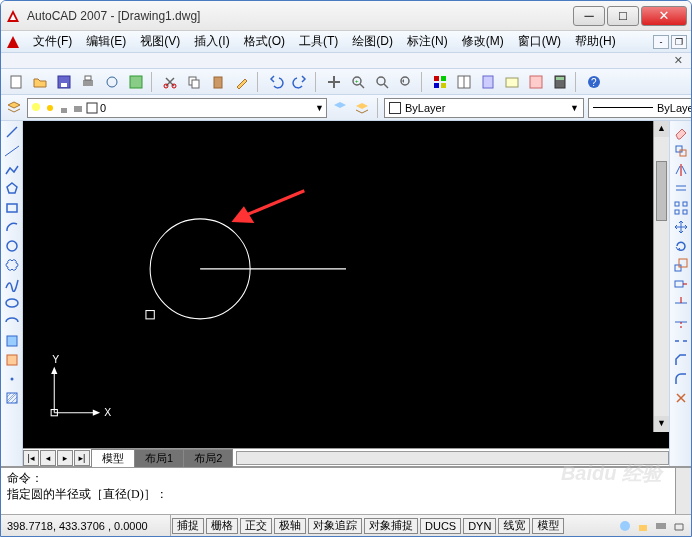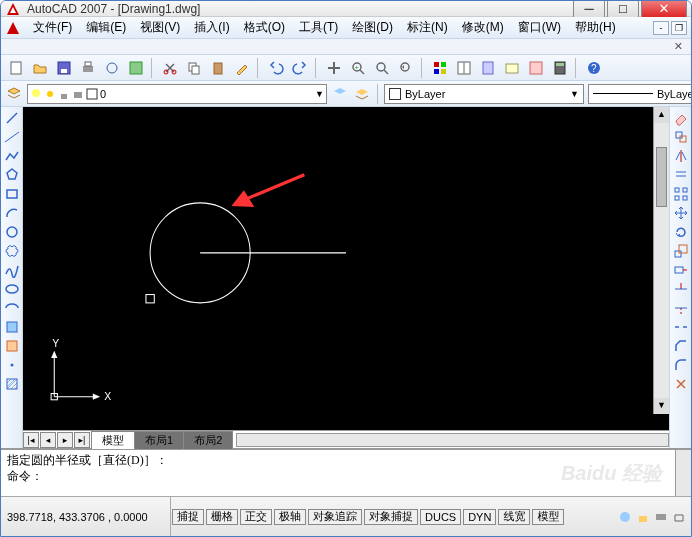--- a/index.html
+++ b/index.html
@@ -1,20 +1,20 @@
 <!DOCTYPE html>
 <html><head>
 <meta charset="utf-8">
 <style>
 * { box-sizing: border-box; margin: 0; padding: 0; }
 body { font-family: "SimSun", "Microsoft YaHei", sans-serif; font-size: 12px; background: #fff; width: 692px; height: 537px; overflow: hidden; position: relative; }
 
 .window { width: 692px; height: 537px; border: 1px solid #4a7bc0; border-radius: 6px 6px 0 0; overflow: hidden; background: #f0f0f0; display: flex; flex-direction: column; }
 
-.titlebar { height: 16px; background: linear-gradient(to bottom, #f8f8f8, #e8e8e8); display: flex; align-items: center; padding: 0 4px; border-bottom: 1px solid #ccc; }
+.titlebar { height: 30px; background: linear-gradient(to bottom, #f8f8f8, #e8e8e8); display: flex; align-items: center; padding: 0 4px; border-bottom: 1px solid #ccc; }
 .titlebar .app-icon { width: 16px; height: 16px; margin-right: 6px; }
 .titlebar .title { flex: 1; font-size: 12px; color: #333; }
 .titlebar .win-btns { display: flex; gap: 2px; }
 .titlebar .win-btn { width: 32px; height: 20px; border: 1px solid #888; border-radius: 3px; display: flex; align-items: center; justify-content: center; font-size: 13px; cursor: pointer; }
 .titlebar .win-btn.min { background: linear-gradient(#f5f5f5,#ddd); }
 .titlebar .win-btn.max { background: linear-gradient(#f5f5f5,#ddd); }
 .titlebar .win-btn.close { background: linear-gradient(#f08080,#d22); color: #fff; width: 46px; }
 
 .menubar { height: 22px; background: linear-gradient(#f7fbff,#e2ecf7); display: flex; align-items: center; padding: 4px 4px; border-bottom: 1px solid #c7d6e8; gap: 2px; }
 .menubar .menu-icon { width: 16px; height: 16px; margin-right: 4px; }
@@ -53,21 +53,21 @@
 .tabsrow .navbtn { width: 16px; height: 16px; border: 1px solid #888; background: #eee; font-size: 9px; display: flex; align-items: center; justify-content: center; cursor: pointer; margin-right: 1px; }
 .tabsrow .tab { padding: 1px 10px; border: 1px solid #888; border-bottom: none; background: #737373; cursor: pointer; margin-right: -1px; }
 .tabsrow .tab.active { background: #fff; }
 .tabsrow .hscroll { flex: 1; height: 14px; background: #e8e8e8; border: 1px solid #999; margin-left: 4px; position: relative; }
 
 .cmdarea { height: 48px; border-top: 2px solid #999; background: #fff; display: flex; }
 .cmdtext { flex: 1; padding: 2px 6px; font-size: 12px; font-family: "SimSun"; line-height: 16px; overflow: hidden; }
 .cmdtext .line { white-space: nowrap; }
 .cmdscroll { width: 16px; background: #e8e8e8; border-left: 1px solid #999; }
 
-.statusbar { height: 40px; background: linear-gradient(#f5f5f5,#e5e5e5); border-top: 1px solid #aaa; display: flex; align-items: center; font-size: 11px; }
+.statusbar { height: 22px; background: linear-gradient(#f5f5f5,#e5e5e5); border-top: 1px solid #aaa; display: flex; align-items: center; font-size: 11px; }
 .statusbar .coords { padding: 0 6px; border-right: 1px solid #aaa; height: 100%; display: flex; align-items: center; min-width: 170px; }
 .statusbar .toggle { padding: 0 4px; border: 1px solid #888; background: #f0f0f0; margin: 12px 1px; height: 16px; display: flex; align-items: center; cursor: pointer; }
 .statusbar .icons { margin-left: auto; display: flex; gap: 2px; padding-right: 4px; }
 .statusbar .sicon { width: 16px; height: 16px; cursor: pointer; }
 
 .watermark { position: absolute; right: 30px; bottom: 50px; font-size: 20px; color: rgba(200,200,200,0.4); font-style: italic; font-weight: bold; pointer-events: none; }
 </style>
 </head>
 <body>
 
@@ -506,22 +506,22 @@
       <div class="vtool">
           <svg width="16" height="16">
             <path d="M8 8l-4-4M8 8l4-4M8 8l-4 4M8 8l4 4" stroke="#c63" stroke-width="1.5"></path>
           </svg>
         </div>
     </div>
   </div>
 
   <div class="cmdarea">
     <div class="cmdtext">
+      <div class="line">命令：</div>
       <div class="line">指定圆的半径或［直径(D)］：</div>
-      <div class="line">命令：</div>
     </div>
     <div class="cmdscroll"></div>
   </div>
 
   <div class="statusbar">
     <span class="coords">398.7718, 433.3706 , 0.0000</span>
     <span class="toggle">捕捉</span>
     <span class="toggle">栅格</span>
     <span class="toggle">正交</span>
     <span class="toggle">极轴</span>

